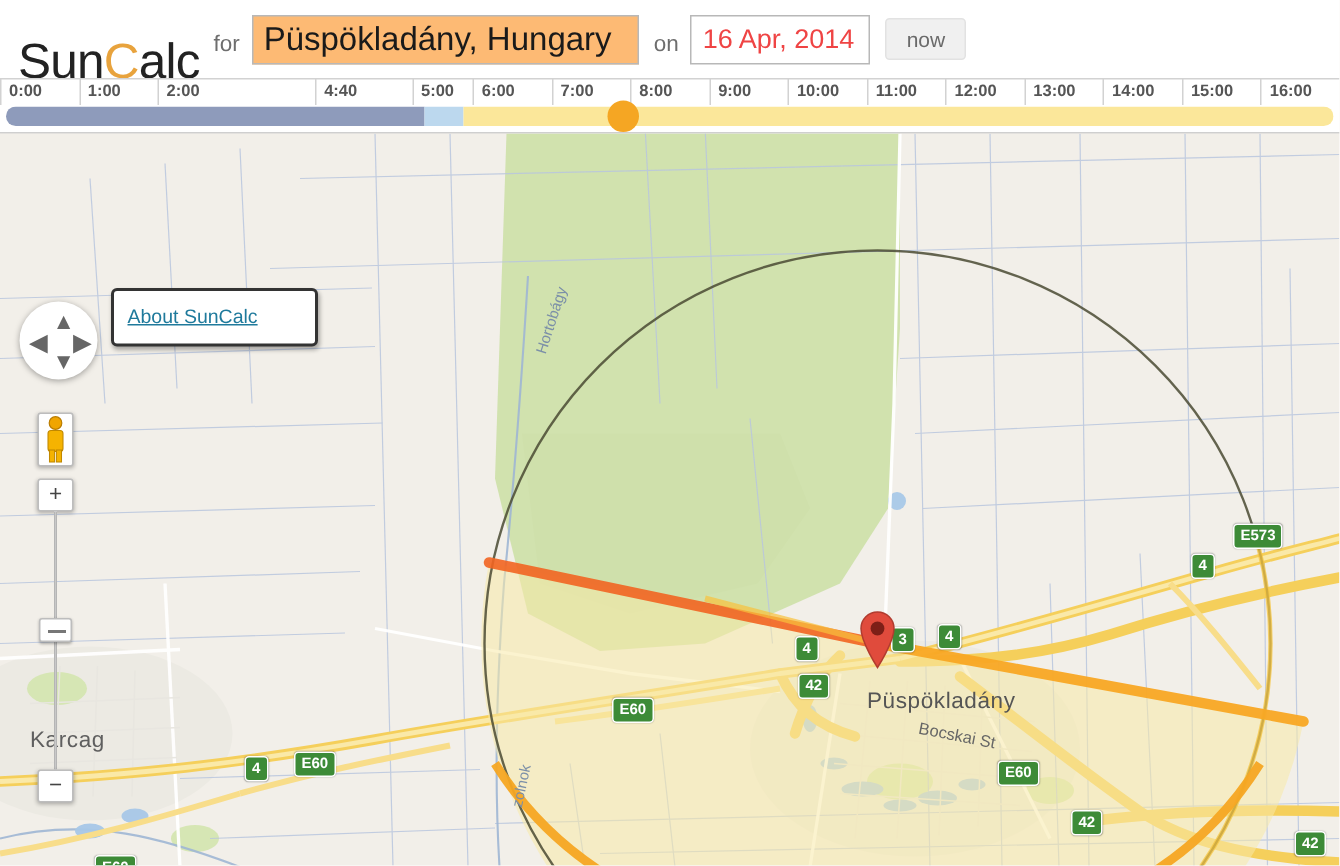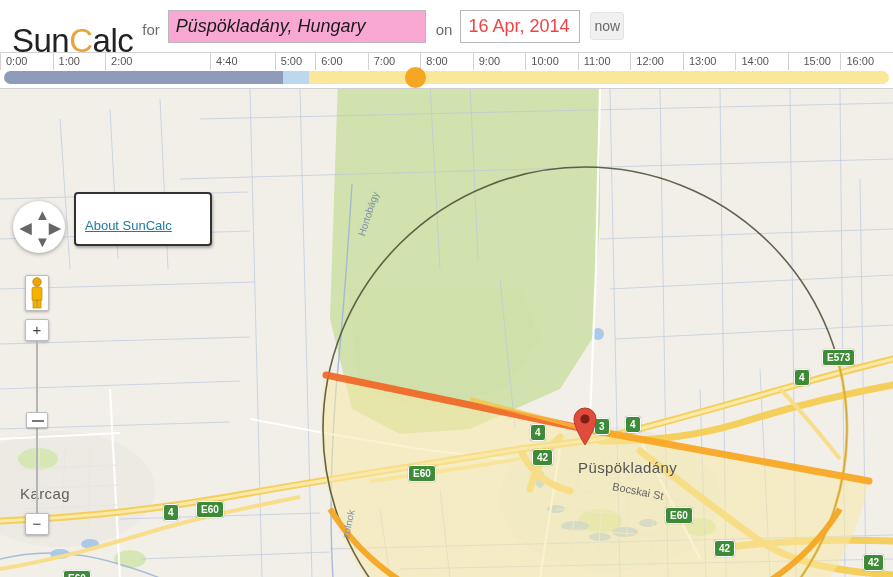--- a/index.html
+++ b/index.html
@@ -21,44 +21,44 @@
     content: ""; position: absolute; left: 1px; top: 5px;
     width: 20px; height: 20px; border-radius: 50%;
     background: radial-gradient(circle at 50% 45%, #fde9c8 0%, #fbeed6 55%, rgba(251,238,214,0) 72%);
     z-index: -1;
   }
   .word-for, .word-on {
     font-size: 15px; color: #6e6e6e; margin: 0 8px 0 9px; padding-top: 7px;
   }
   .word-on { margin: 0 8px 0 10px; }
   #location-input {
-    width: 258px; height: 33px; font-size: 18px; color: #1a1a1a;
-    border: 1px solid #b8b8b8; background: #f9a8d4; padding: 2px 7px;
-    font-family: "Liberation Sans", sans-serif; outline: none; font-style: italic;
+    width: 258px; height: 33px; font-size: 22px; color: #1a1a1a;
+    border: 1px solid #b8b8b8; background: #fdba74; padding: 2px 7px;
+    font-family: "Liberation Sans", sans-serif; outline: none;
   }
   #date-input {
     width: 120px; height: 33px; font-size: 18px; color: #ef4444;
     border: 1px solid #b8b8b8; background: #fff; padding: 2px 7px;
     font-family: "Liberation Sans", sans-serif; outline: none;
   }
   #now-button {
-    margin-left: 10px; height: 28px; padding: 0 3px;
+    margin-left: 10px; height: 28px; padding: 0 13px;
     background: #f0f0f0; border: 1px solid #e2e2e2; border-radius: 3px;
     font-size: 14px; color: #6a6a6a; cursor: pointer;
     font-family: "Liberation Sans", sans-serif;
   }
 
   
   #timeline { position: absolute; left: 0; top: 52px; width: 893px; height: 36px; background: #fff; }
   #hour-row { position: absolute; left: 0; top: 0; width: 893px; height: 18px; }
   .hour-cell {
     position: absolute; top: 0; height: 18px;
     border-left: 1px solid #d2d2d2;
     font-size: 11px; color: #555; padding-left: 5px; line-height: 18px;
-    font-family: "Liberation Sans", sans-serif; white-space: nowrap;
+    font-family: "Liberation Sans", sans-serif; white-space: nowrap; font-weight: bold;
   }
   #hour-row::before {
     content:""; position:absolute; left:0; top:0; width:893px; height:1px; background:#d2d2d2;
   }
   #bar-wrap {
     position: absolute; left: 0; top: 19px; width: 893px; height: 14px;
   }
   #bar {
     position: absolute; left: 4px; top: 0; width: 885px; height: 13px;
     border-radius: 7px; overflow: hidden;
@@ -139,21 +139,21 @@
     box-shadow: 0 1px 2px rgba(0,0,0,.3);
   }
   #zoom-handle::after {
     content:""; position:absolute; left:5px; top:7px; width:12px; height:2px; background:#777;
   }
 
   
   #info-box {
     position: absolute; left: 74px; top: 103px; width: 138px;
     background: #fff; border: 2px solid #333; border-radius: 4px;
-    padding: 22px 9px 8px 9px;
+    padding: 7px 9px 8px 9px;
     box-shadow: 1px 2px 3px rgba(0,0,0,.3);
   }
   #info-box a {
     display: block; color: #1f7a9c; font-size: 13px; text-decoration: underline;
     line-height: 20px; font-family: "Liberation Sans", sans-serif;
   }
 </style>
 </head>
 <body>
 
@@ -180,21 +180,21 @@
         <div class="hour-cell" style="left: 262.647px; width: 52.5294px; margin-left: 12px;">5:00</div>
         <div class="hour-cell" style="left: 315.176px; width: 52.5294px;">6:00</div>
         <div class="hour-cell" style="left: 367.706px; width: 52.5294px;">7:00</div>
         <div class="hour-cell" style="left: 420.235px; width: 52.5294px;">8:00</div>
         <div class="hour-cell" style="left: 472.765px; width: 52.5294px;">9:00</div>
         <div class="hour-cell" style="left: 525.294px; width: 52.5294px;">10:00</div>
         <div class="hour-cell" style="left: 577.824px; width: 52.5294px;">11:00</div>
         <div class="hour-cell" style="left: 630.353px; width: 52.5294px;">12:00</div>
         <div class="hour-cell" style="left: 682.882px; width: 52.5294px;">13:00</div>
         <div class="hour-cell" style="left: 735.412px; width: 52.5294px;">14:00</div>
-        <div class="hour-cell" style="left: 787.941px; width: 52.5294px; text-align: center;">15:00</div>
+        <div class="hour-cell" style="left: 787.941px; width: 52.5294px;">15:00</div>
         <div class="hour-cell" style="left: 840.471px; width: 52.5294px;">16:00</div>
       </div>
     <div id="bar-wrap">
       <div id="bar">
           <div class="seg" style="left: 0px; width: 278.775px; background: rgb(142, 155, 187);"></div>
           <div class="seg" style="left: 278.775px; width: 26.55px; background: rgb(188, 216, 238);"></div>
           <div class="seg" style="left: 305.325px; width: 579.675px; background: rgb(251, 231, 154);"></div>
         </div>
       <div id="dot" style="background: rgb(245, 166, 35); left: 405px;"></div>
     </div>

